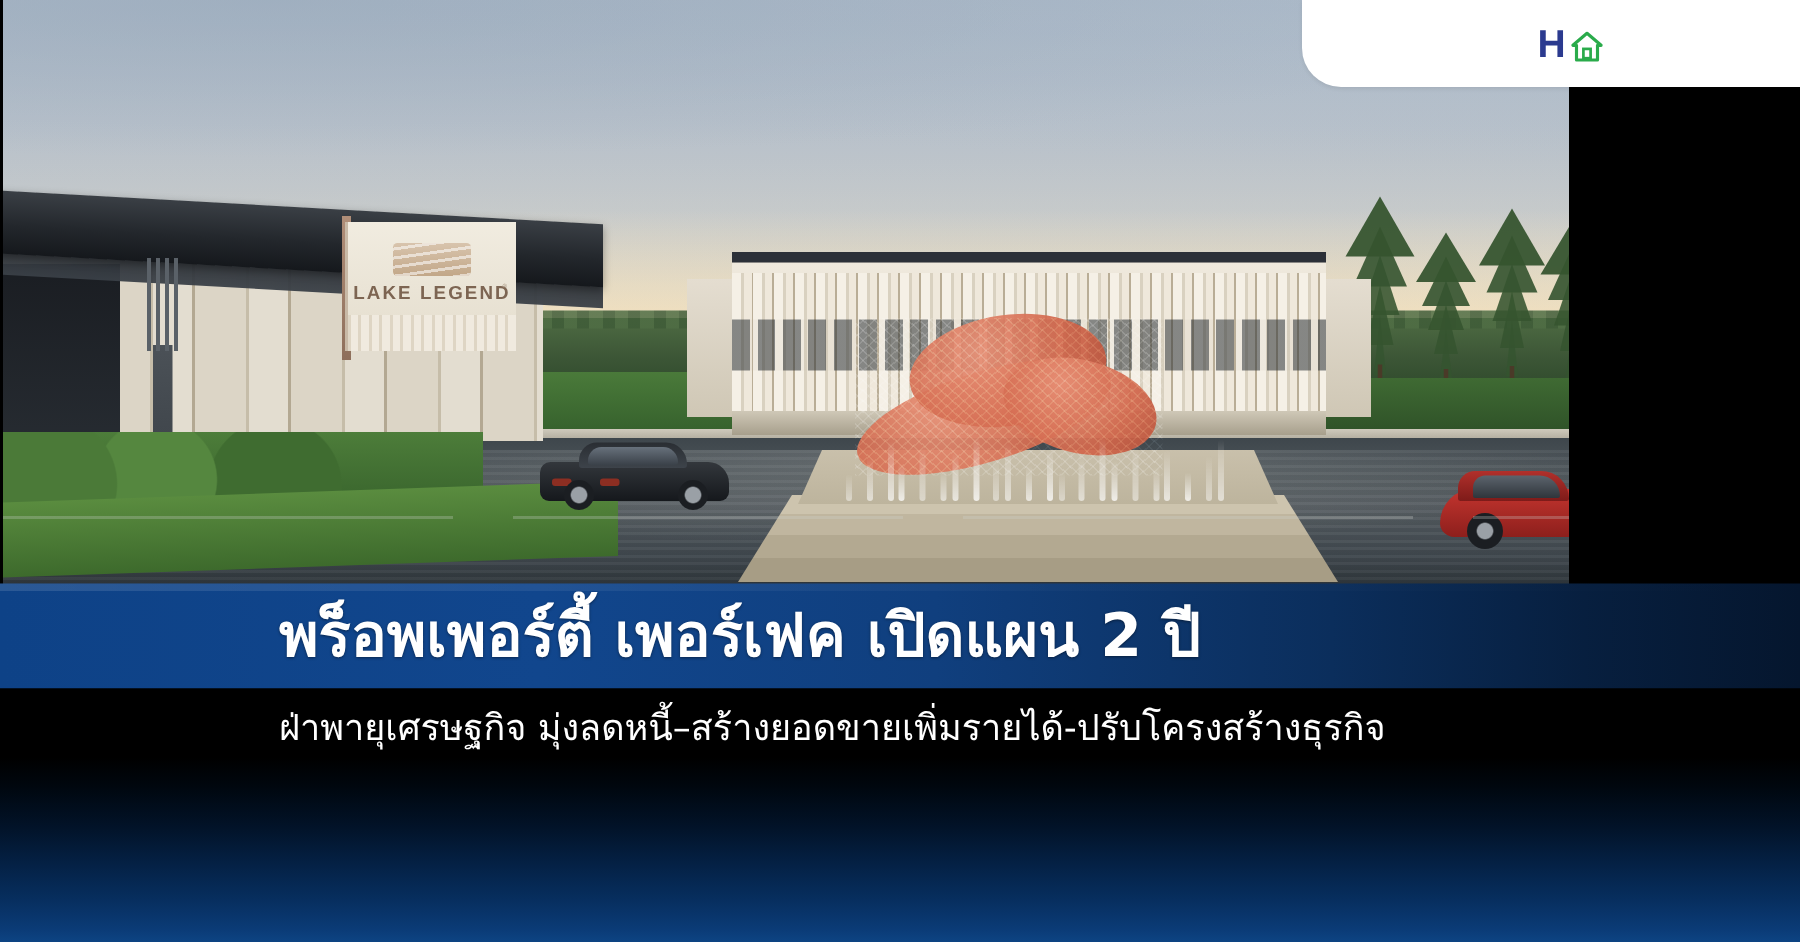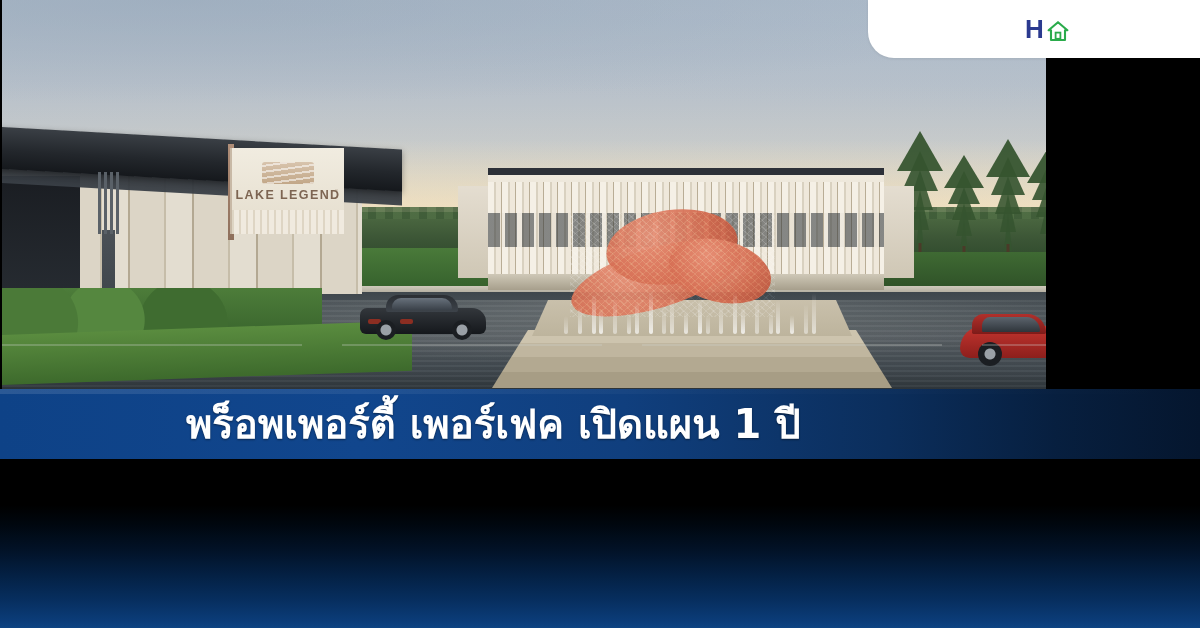--- a/index.html
+++ b/index.html
@@ -504,19 +504,22 @@
       <span class="house">
         <svg viewBox="0 0 24 24" width="24" height="24" aria-hidden="true">
           <path d="M12 3.2 L2.6 11.2 L5 11.2 L5 21 L19 21 L19 11.2 L21.4 11.2 Z" fill="none" stroke="#2aab4b" stroke-width="2.1" stroke-linejoin="round"></path>
           <rect x="9.6" y="13.6" width="4.8" height="6.2" fill="none" stroke="#2aab4b" stroke-width="1.8"></rect>
         </svg>
       </span>
     </div>
   </div>
 
   <div class="band">
-    <div class="headline">พร็อพเพอร์ตี้ เพอร์เฟค เปิดแผน 1 ปี</div>
+    <div class="headline">พร็อพเพอร์ตี้ เพอร์เฟค เปิดแผน 2 ปี</div>
   </div>
 
+  <div class="subwrap">
+    <div class="subtitle">ฝ่าพายุเศรษฐกิจ มุ่งลดหนี้–สร้างยอดขายเพิ่มรายได้-ปรับโครงสร้างธุรกิจ</div>
+  </div>
 
   <div class="footer-grad"></div>
 
 </div>
 
 </body></html>

